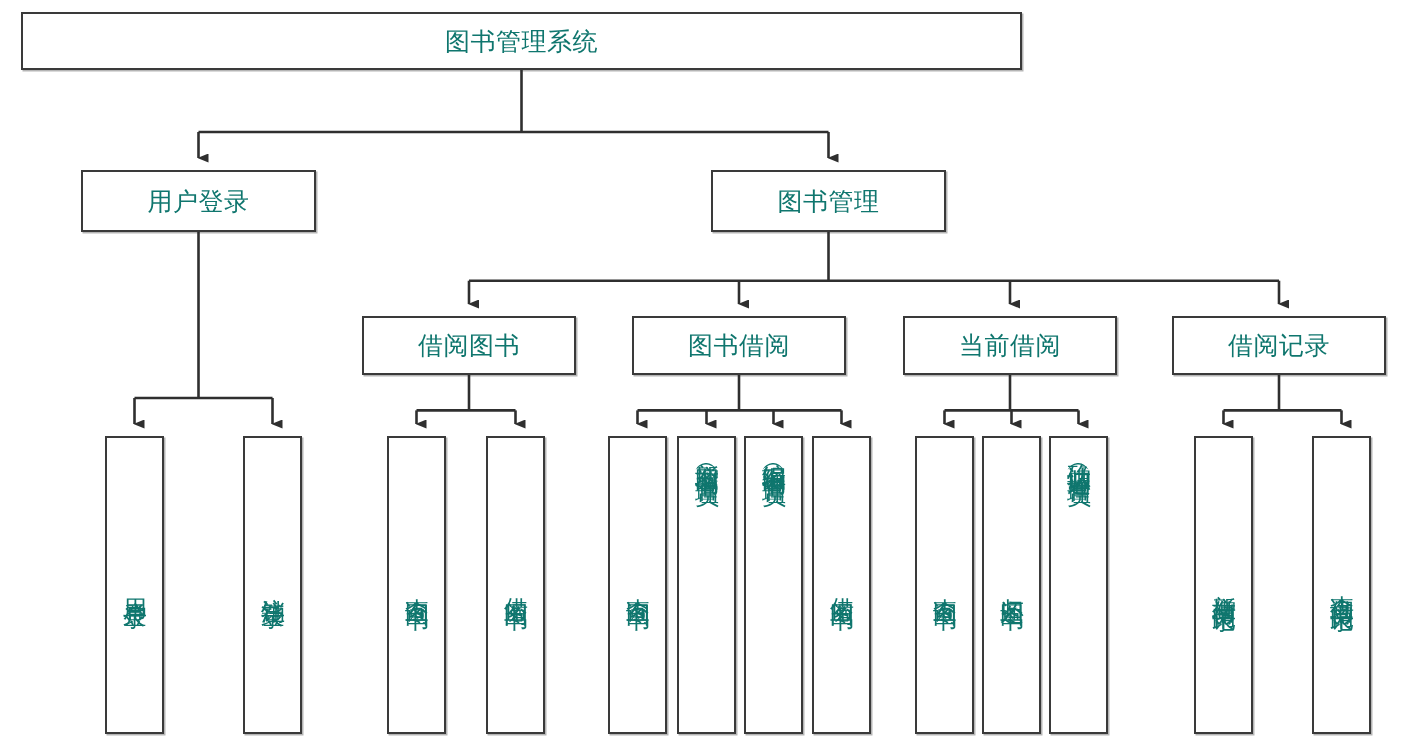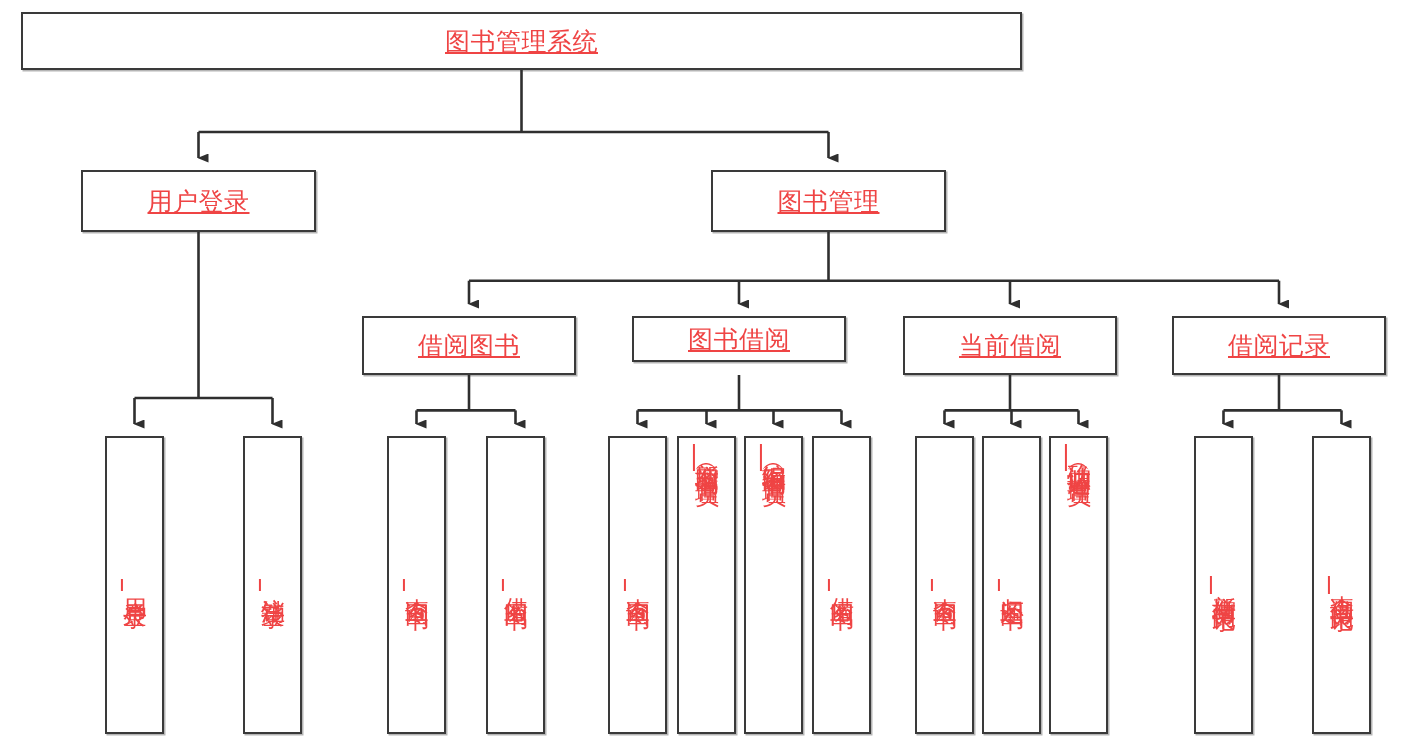--- a/index.html
+++ b/index.html
@@ -27,23 +27,22 @@
     pointer-events: none;
   }
   .node {
     position: absolute;
     box-sizing: border-box;
     border: 2.5px solid #3a3a3a;
     background: #ffffff;
     display: flex;
     align-items: center;
     justify-content: center;
-    color: #ef4444;
+    color: #0f766e;
     box-shadow: 1.5px 1.5px 0 rgba(120,120,120,0.55);
-    text-decoration: underline;
   }
   .node .label {
     display: block;
     line-height: 1.05;
     letter-spacing: 0.5px;
     white-space: nowrap;
   }
   
   .node.horiz .label {
     font-size: 25px;
@@ -122,21 +121,21 @@
     </div>
     <div class="node vert centered" style="left: 105px; top: 436px; width: 59px; height: 298px; border-color: rgb(58, 58, 58); background: rgb(255, 255, 255);">
       <span class="label">用户登录</span>
     </div>
     <div class="node horiz" style="left: 903px; top: 316px; width: 214px; height: 59px; border-color: rgb(58, 58, 58); background: rgb(255, 255, 255);">
       <span class="label">当前借阅</span>
     </div>
     <div class="node horiz" style="left: 1172px; top: 316px; width: 214px; height: 59px; border-color: rgb(58, 58, 58); background: rgb(255, 255, 255);">
       <span class="label">借阅记录</span>
     </div>
-    <div class="node horiz" style="left: 632px; top: 316px; width: 214px; height: 46px; border-color: rgb(58, 58, 58); background: rgb(255, 255, 255);">
+    <div class="node horiz" style="left: 632px; top: 316px; width: 214px; height: 59px; border-color: rgb(58, 58, 58); background: rgb(255, 255, 255);">
       <span class="label">图书借阅</span>
     </div>
     <div class="node horiz" style="left: 362px; top: 316px; width: 214px; height: 59px; border-color: rgb(58, 58, 58); background: rgb(255, 255, 255);">
       <span class="label">借阅图书</span>
     </div>
     <div class="node horiz" style="left: 711px; top: 170px; width: 235px; height: 62px; border-color: rgb(58, 58, 58); background: rgb(255, 255, 255);">
       <span class="label">图书管理</span>
     </div>
     <div class="node horiz" style="left: 81px; top: 170px; width: 235px; height: 62px; border-color: rgb(58, 58, 58); background: rgb(255, 255, 255);">
       <span class="label">用户登录</span>

